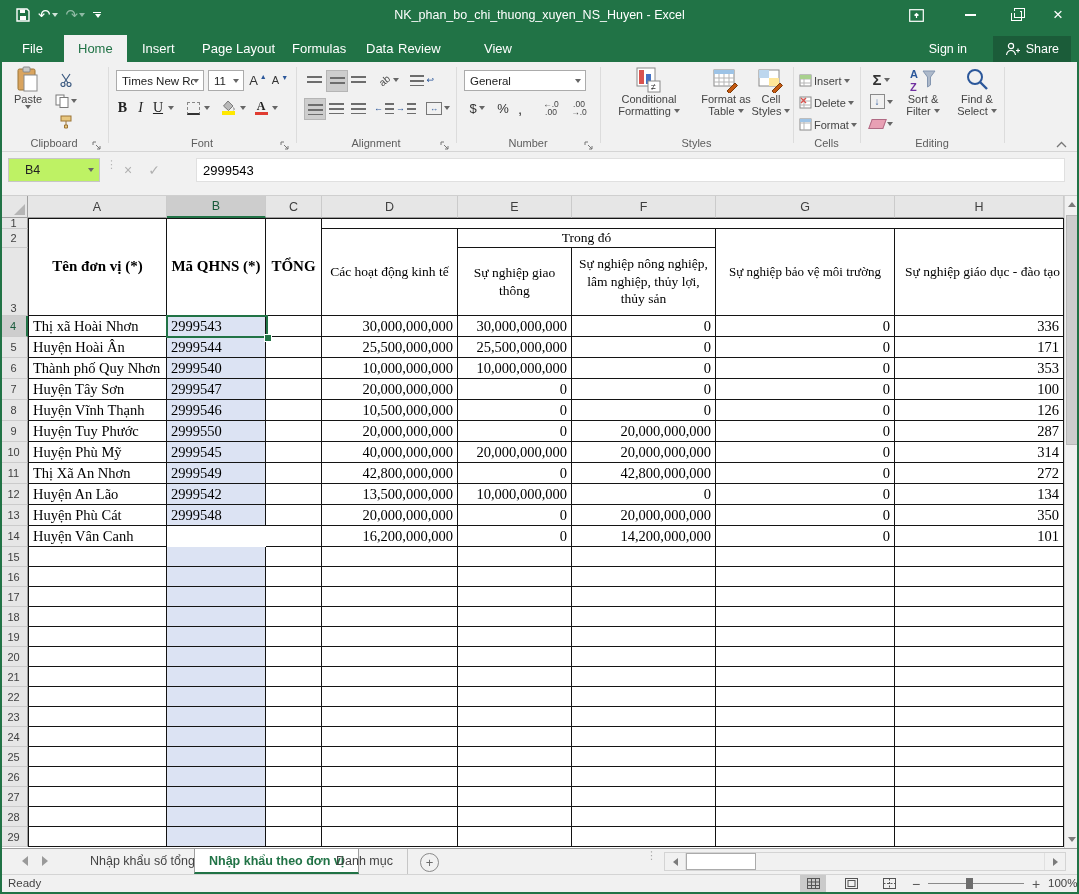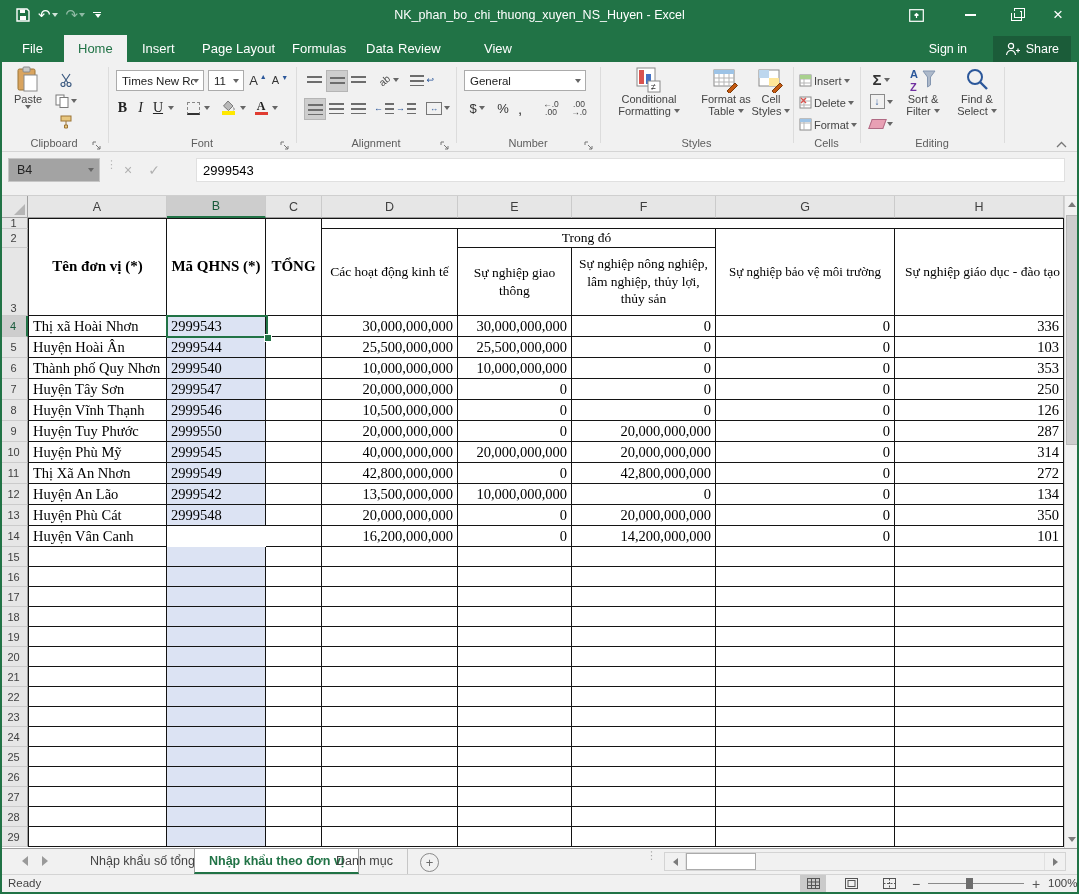--- a/index.html
+++ b/index.html
@@ -37,21 +37,21 @@
   .combo .car{position:absolute;right:4px;}
   .sbtn{position:absolute;display:flex;align-items:center;justify-content:center;gap:2px;}
   .pressed{background:#cdcdcd;border:1px solid #b5b5b5;}
   .bars{width:15px;height:11px;background:repeating-linear-gradient(#6d6d6d 0 2px,transparent 2px 5px);}
   .bars.short{background:repeating-linear-gradient(#6d6d6d 0 2px,transparent 2px 5px);width:12px;}
   .bigbtn{position:absolute;display:flex;flex-direction:column;align-items:center;font-size:11px;color:#444;}
   .bigbtn .l2{display:flex;align-items:center;gap:3px;}
 
   
   #fbar{position:absolute;left:0;top:152px;width:1079px;height:44px;background:#f1f1f1;border-bottom:1px solid #cfcfcf;box-sizing:border-box;}
-  #namebox{position:absolute;left:8px;top:6px;width:92px;height:24px;background:#a3a3a3;border:1px solid #c6c6c6;box-sizing:border-box;font-size:12.5px;color:#222;display:flex;align-items:center;padding-left:8px;}
+  #namebox{position:absolute;left:8px;top:6px;width:92px;height:24px;background:#bef264;border:1px solid #c6c6c6;box-sizing:border-box;font-size:12.5px;color:#222;display:flex;align-items:center;padding-left:16px;}
   #namebox .car{position:absolute;right:5px;}
   .fdots{position:absolute;left:106px;top:10px;width:4px;height:16px;color:#b5b5b5;font-size:11px;line-height:5px;}
   .fbtn{position:absolute;top:6px;width:24px;height:24px;display:flex;align-items:center;justify-content:center;color:#b0b0b0;font-size:14px;}
   #fxbtn{color:#6a6a6a;font-family:"Liberation Serif",serif;font-style:italic;font-weight:bold;margin-left:40px;}
   #formula-input{position:absolute;left:196px;top:6px;right:14px;height:24px;background:#fff;border:1px solid #e0e0e0;box-sizing:border-box;font-size:13px;color:#000;display:flex;align-items:center;padding-left:6px;font-family:"Liberation Sans",sans-serif;}
 
   
   #grid{position:absolute;left:0;top:196px;width:1064px;height:652px;background:#fff;overflow:hidden;}
   #corner{position:absolute;left:0;top:0;width:28px;height:22px;background:#e6e6e6;border-right:1px solid #9f9f9f;border-bottom:1px solid #9f9f9f;box-sizing:border-box;}
   #corner:after{content:"";position:absolute;right:2px;bottom:2px;border-left:11px solid transparent;border-bottom:11px solid #b5b5b5;}
@@ -529,37 +529,37 @@
         <div class="tcell tar" style="left: 544px; top: 98px; width: 144px; height: 21px;">0</div>
         <div class="tcell tar" style="left: 688px; top: 98px; width: 179px; height: 21px;">0</div>
         <div class="tcell tar" style="left: 867px; top: 98px; width: 169px; height: 21px;">336</div>
         <div class="tcell bl tal" style="left: 0px; top: 119px; width: 139px; height: 21px;">Huyện Hoài Ân</div>
         <div class="tcell bfill tal" style="left: 139px; top: 119px; width: 99px; height: 21px;">2999544</div>
         <div class="tcell" style="left: 238px; top: 119px; width: 56px; height: 21px;"></div>
         <div class="tcell tar" style="left: 294px; top: 119px; width: 136px; height: 21px;">25,500,000,000</div>
         <div class="tcell tar" style="left: 430px; top: 119px; width: 114px; height: 21px;">25,500,000,000</div>
         <div class="tcell tar" style="left: 544px; top: 119px; width: 144px; height: 21px;">0</div>
         <div class="tcell tar" style="left: 688px; top: 119px; width: 179px; height: 21px;">0</div>
-        <div class="tcell tar" style="left: 867px; top: 119px; width: 169px; height: 21px;">103</div>
+        <div class="tcell tar" style="left: 867px; top: 119px; width: 169px; height: 21px;">171</div>
         <div class="tcell bl tal" style="left: 0px; top: 140px; width: 139px; height: 21px;">Thành phố Quy Nhơn</div>
         <div class="tcell bfill tal" style="left: 139px; top: 140px; width: 99px; height: 21px;">2999540</div>
         <div class="tcell" style="left: 238px; top: 140px; width: 56px; height: 21px;"></div>
         <div class="tcell tar" style="left: 294px; top: 140px; width: 136px; height: 21px;">10,000,000,000</div>
         <div class="tcell tar" style="left: 430px; top: 140px; width: 114px; height: 21px;">10,000,000,000</div>
         <div class="tcell tar" style="left: 544px; top: 140px; width: 144px; height: 21px;">0</div>
         <div class="tcell tar" style="left: 688px; top: 140px; width: 179px; height: 21px;">0</div>
         <div class="tcell tar" style="left: 867px; top: 140px; width: 169px; height: 21px;">353</div>
         <div class="tcell bl tal" style="left: 0px; top: 161px; width: 139px; height: 21px;">Huyện Tây Sơn</div>
         <div class="tcell bfill tal" style="left: 139px; top: 161px; width: 99px; height: 21px;">2999547</div>
         <div class="tcell" style="left: 238px; top: 161px; width: 56px; height: 21px;"></div>
         <div class="tcell tar" style="left: 294px; top: 161px; width: 136px; height: 21px;">20,000,000,000</div>
         <div class="tcell tar" style="left: 430px; top: 161px; width: 114px; height: 21px;">0</div>
         <div class="tcell tar" style="left: 544px; top: 161px; width: 144px; height: 21px;">0</div>
         <div class="tcell tar" style="left: 688px; top: 161px; width: 179px; height: 21px;">0</div>
-        <div class="tcell tar" style="left: 867px; top: 161px; width: 169px; height: 21px;">250</div>
+        <div class="tcell tar" style="left: 867px; top: 161px; width: 169px; height: 21px;">100</div>
         <div class="tcell bl tal" style="left: 0px; top: 182px; width: 139px; height: 21px;">Huyện Vĩnh Thạnh</div>
         <div class="tcell bfill tal" style="left: 139px; top: 182px; width: 99px; height: 21px;">2999546</div>
         <div class="tcell" style="left: 238px; top: 182px; width: 56px; height: 21px;"></div>
         <div class="tcell tar" style="left: 294px; top: 182px; width: 136px; height: 21px;">10,500,000,000</div>
         <div class="tcell tar" style="left: 430px; top: 182px; width: 114px; height: 21px;">0</div>
         <div class="tcell tar" style="left: 544px; top: 182px; width: 144px; height: 21px;">0</div>
         <div class="tcell tar" style="left: 688px; top: 182px; width: 179px; height: 21px;">0</div>
         <div class="tcell tar" style="left: 867px; top: 182px; width: 169px; height: 21px;">126</div>
         <div class="tcell bl tal" style="left: 0px; top: 203px; width: 139px; height: 21px;">Huyện Tuy Phước</div>
         <div class="tcell bfill tal" style="left: 139px; top: 203px; width: 99px; height: 21px;">2999550</div>

